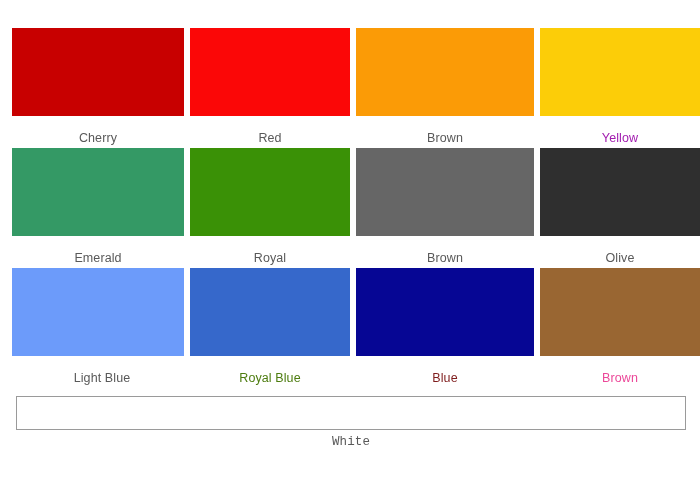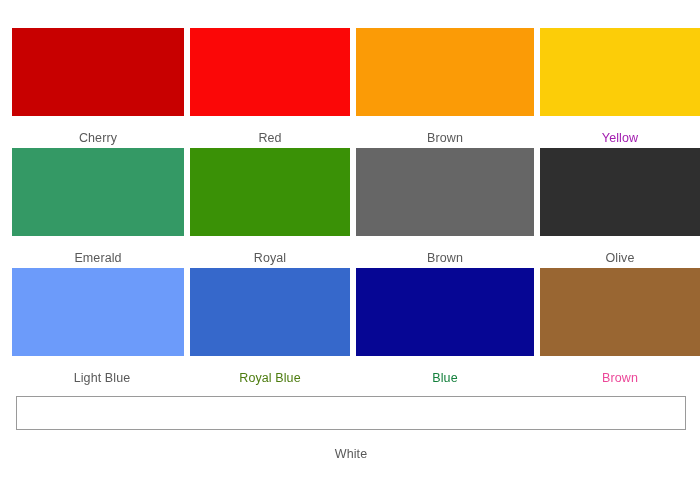--- a/index.html
+++ b/index.html
@@ -72,24 +72,25 @@
     height: 34px;
     box-sizing: border-box;
     background: #ffffff;
     border: 1px solid #9a9a9a;
   }
 
   .white-label {
     font-size: 12.5px;
     color: #595959;
     line-height: 1;
-    margin-top: 18px;
+    margin-top: 6px;
     text-align: right;
     white-space: nowrap;
     letter-spacing: 0.1px;
+    font-family: Liberation Mono, monospace;
   }
 </style>
 </head>
 <body>
 
 <div id="palette-sheet" style="background: rgb(255, 255, 255);">
 
   <div class="swatch-grid">
 
     <div class="swatch-cell">
@@ -129,21 +130,21 @@
     <div class="swatch-cell">
       <div class="swatch-chip" style="background: rgb(108, 155, 250);"></div>
       <div class="swatch-label" style="color: rgb(89, 89, 89); margin-left: 8px;">Light Blue</div>
     </div>
     <div class="swatch-cell">
       <div class="swatch-chip" style="background: rgb(54, 104, 203);"></div>
       <div class="swatch-label" style="color: #4d7c0f;">Royal Blue</div>
     </div>
     <div class="swatch-cell">
       <div class="swatch-chip" style="background: rgb(6, 6, 148);"></div>
-      <div class="swatch-label" style="color: #15803d;">Blue</div>
+      <div class="swatch-label" style="color: #7f1d1d;">Blue</div>
     </div>
     <div class="swatch-cell">
       <div class="swatch-chip" style="background: rgb(153, 102, 50);"></div>
       <div class="swatch-label" style="color: #ec4899;">Brown</div>
     </div>
 
   </div>
 
   <div class="white-row">
     <div class="white-chip" style="background: rgb(255, 255, 255); border-color: rgb(154, 154, 154);"></div>

